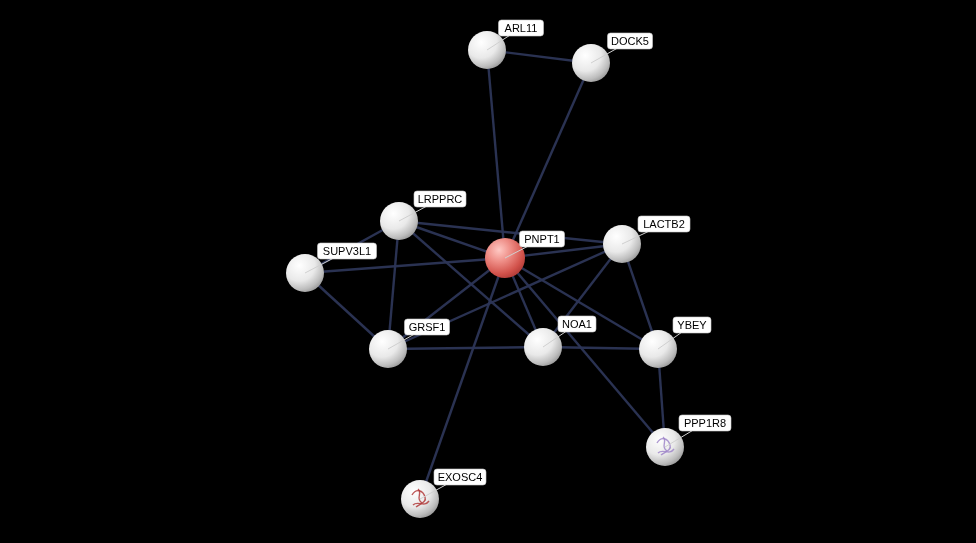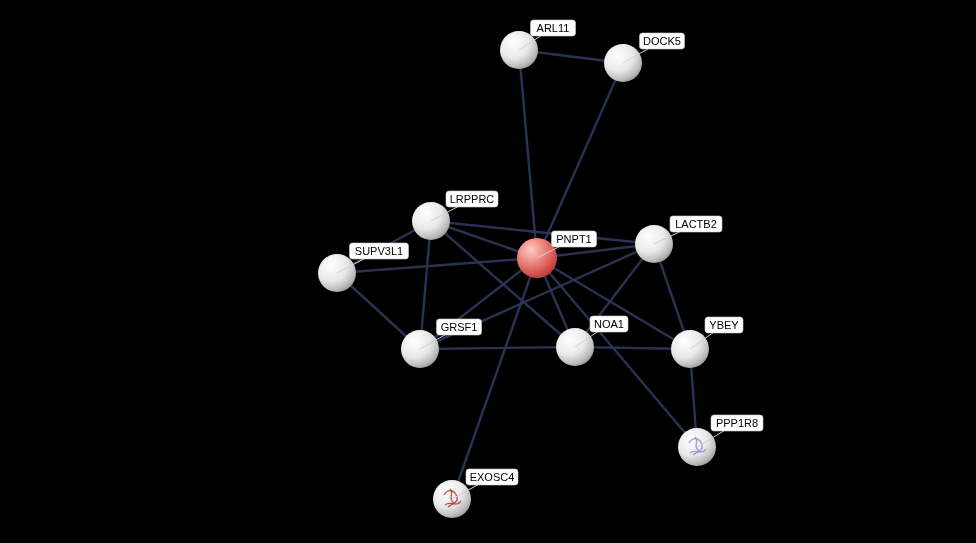--- a/index.html
+++ b/index.html
@@ -6,21 +6,20 @@
     margin: 0;
     padding: 0;
     background: #000000;
   }
   .stage {
     position: relative;
     width: 840px;
     height: 543px;
     background: #000000;
     overflow: hidden;
-    padding-left: 32px;
   }
   svg { display: block; }
   .node-label-text {
     font-family: "Liberation Sans", sans-serif;
     font-size: 11px;
     fill: #000000;
   }
 </style>
 </head>
 <body>

